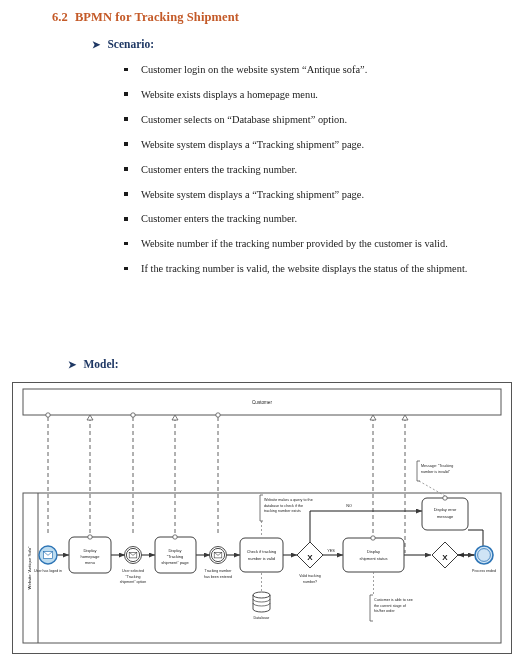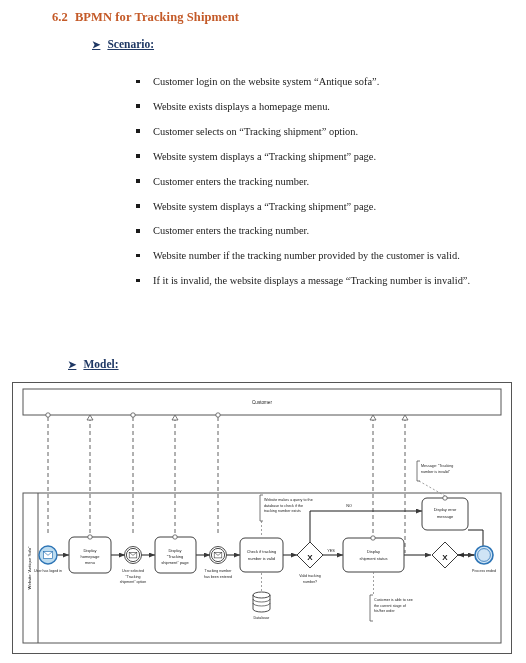--- a/index.html
+++ b/index.html
@@ -14,28 +14,28 @@
   .h-section{
     position:absolute;left:52px;top:10px;
     font-family:"Liberation Serif", serif;
     font-weight:bold;font-size:12.5px;color:#C45A28;
     letter-spacing:.1px;white-space:nowrap;
   }
   .h-section .num{margin-right:7px;}
 
   .sub-head{
     position:absolute;font-family:"Liberation Serif", serif;
-    font-weight:bold;font-size:11.5px;color:#1F3864;white-space:nowrap;text-decoration:underline;
+    font-weight:bold;font-size:11.5px;color:#1F3864;white-space:nowrap;
   }
   .sub-head .arrow{color:#1F3864;margin-right:7px;font-size:10px;}
   #scenario-head{left:92px;top:38px;}
   #model-head{left:68px;top:358px;}
 
   
-  .bullets{position:absolute;left:132px;top:63px;width:370px;margin-top:12px;}
+  .bullets{position:absolute;left:120px;top:63px;width:370px;}
   .bullet{
     position:relative;padding-left:21px;
     font-family:"Liberation Serif", serif;
     font-size:10.4px;color:#1a1a1a;line-height:13.4px;
     margin-bottom:11.5px;text-align:left;
   }
   .bullet:before{
     content:"";position:absolute;left:4px;top:4.5px;
     width:3.6px;height:3.6px;background:#1a1a1a;
   }
@@ -57,27 +57,27 @@
     <span class="num">6.2</span><span>BPMN for Tracking Shipment</span>
   </div>
 
   <div class="sub-head" id="scenario-head">
     <span class="arrow">➤</span><span>Scenario:</span>
   </div>
 
   <div class="bullets">
     <div class="bullet">Customer login on the website system “Antique sofa”.</div>
     <div class="bullet">Website exists displays a homepage menu.</div>
-    <div class="bullet">Customer selects on “Tracking shipment” option.</div>
+    <div class="bullet">Customer selects on “Database shipment” option.</div>
     <div class="bullet">Website system displays a “Tracking shipment” page.</div>
     <div class="bullet">Customer enters the tracking number.</div>
     <div class="bullet">Website system displays a “Tracking shipment” page.</div>
     <div class="bullet">Customer enters the tracking number.</div>
     <div class="bullet">Website number if the tracking number provided by the customer is valid.</div>
-    <div class="bullet">If it is invalid, the website displays a message “Tracking number is invalid”.</div>
+    <div class="bullet">If the tracking number is valid, the website displays the status of the shipment.</div>
   </div>
 
   <div class="sub-head" id="model-head">
     <span class="arrow">➤</span><span>Model:</span>
   </div>
 
   <div class="diagram">
     <svg width="498" height="270" viewBox="0 0 498 270" xmlns="http://www.w3.org/2000/svg">
       <defs>
         <marker id="arrow" markerWidth="7" markerHeight="7" refX="6" refY="2.5" orient="auto">

